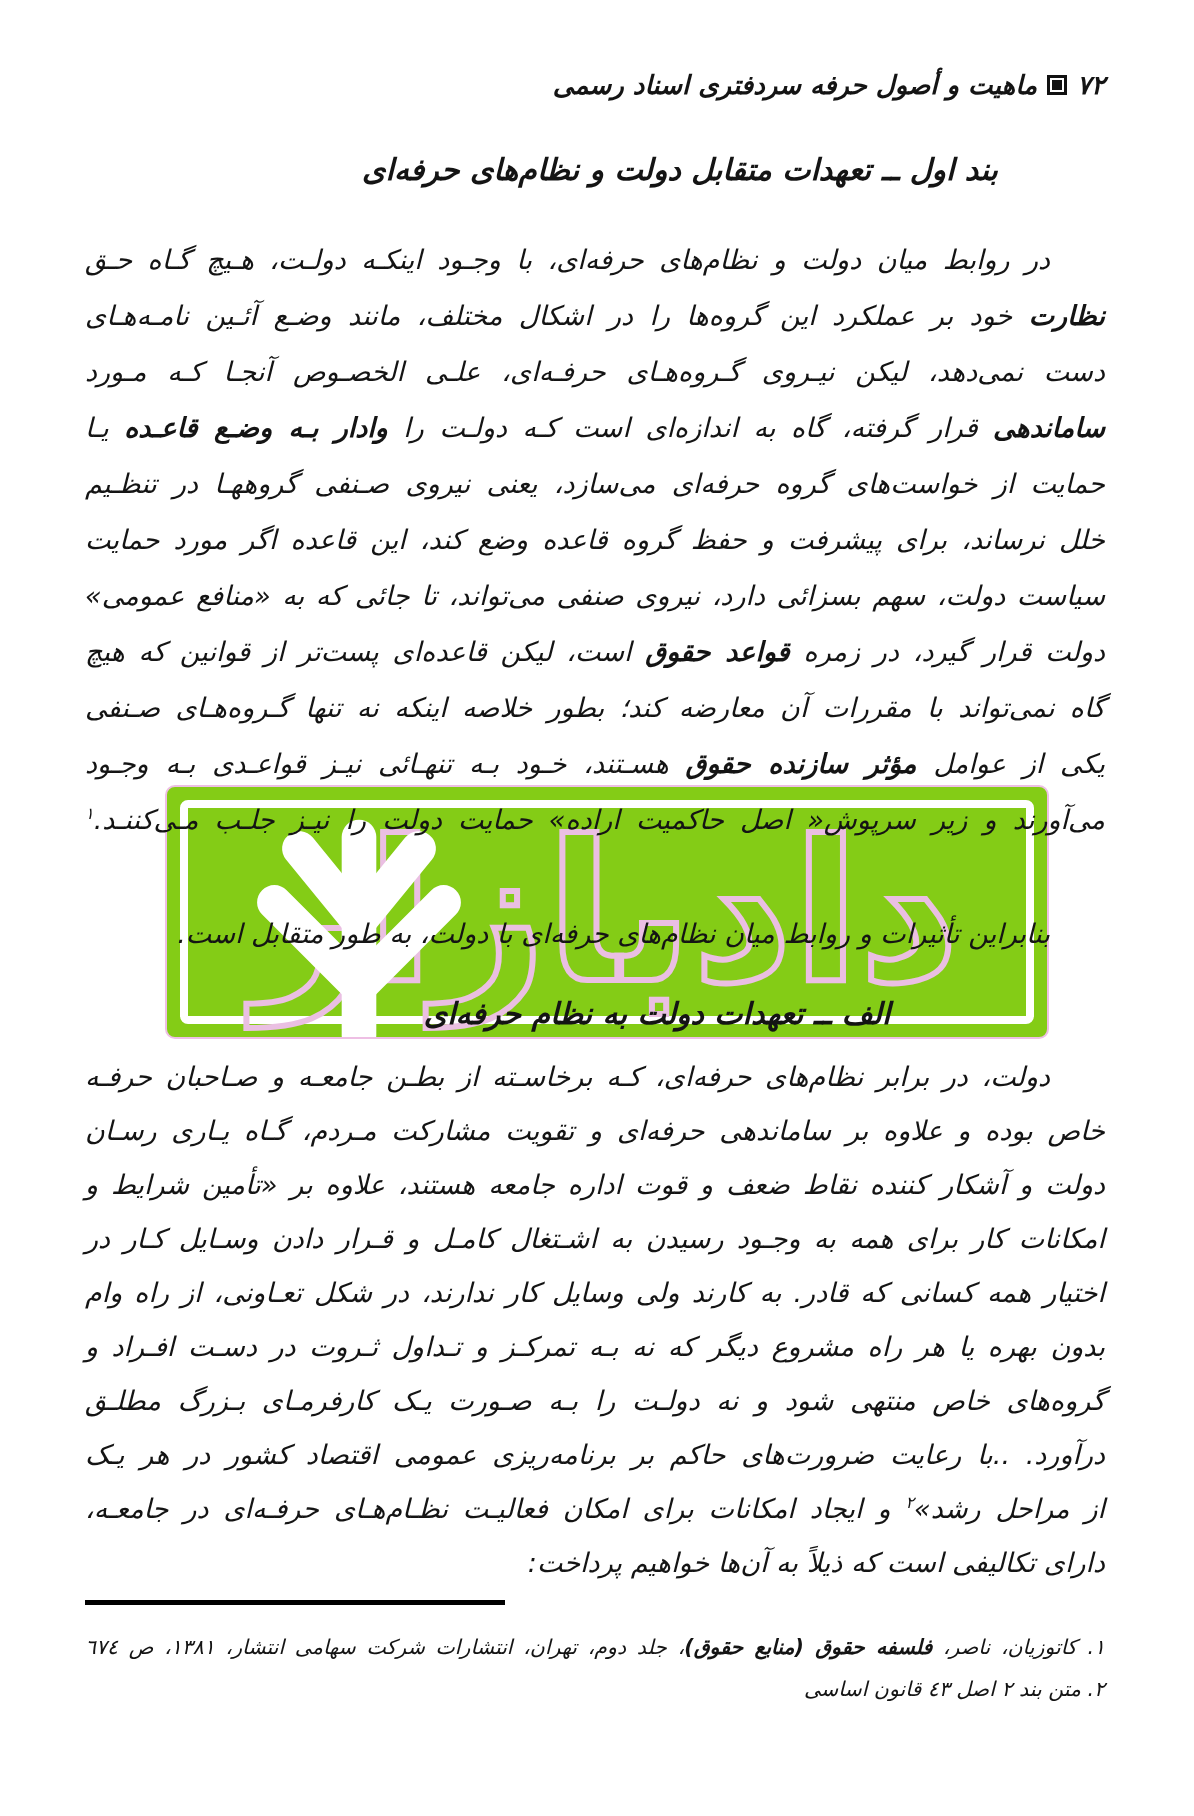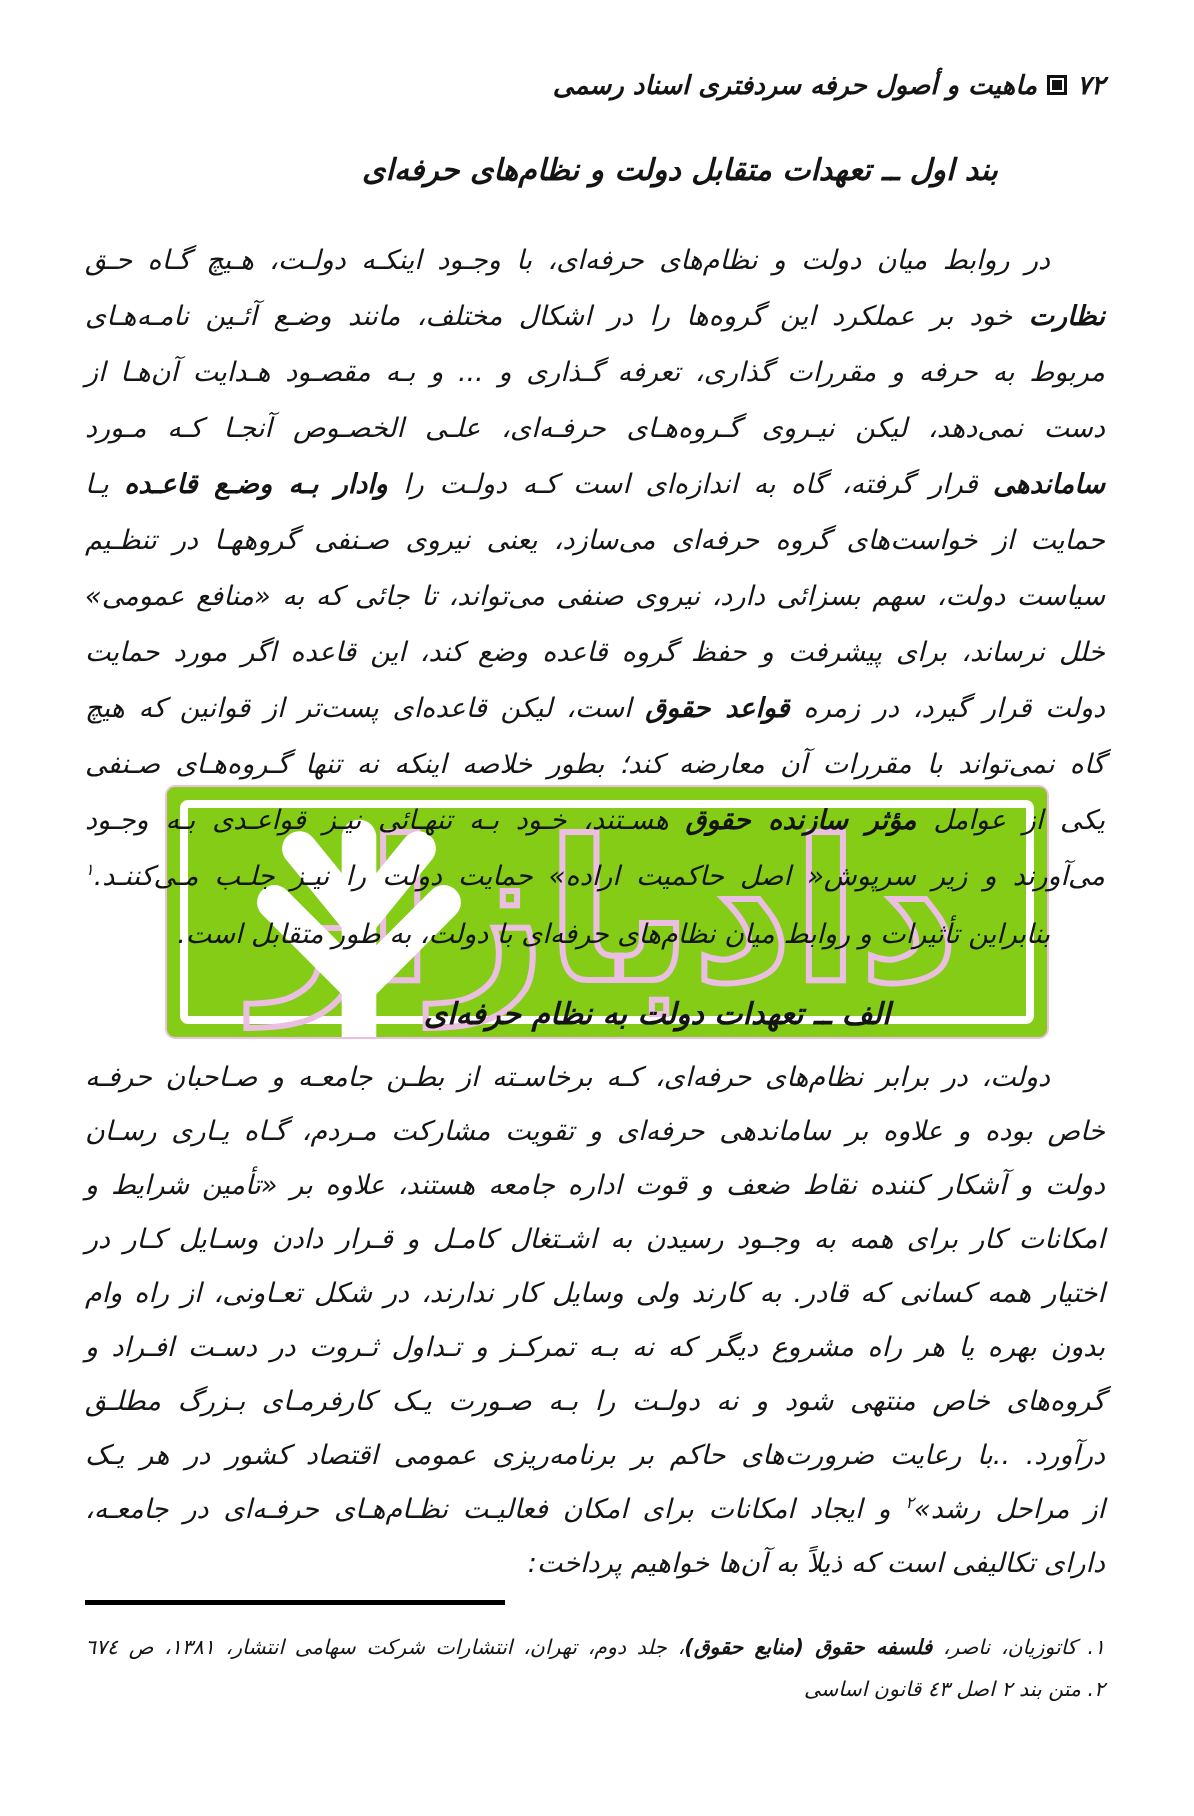--- a/index.html
+++ b/index.html
@@ -69,26 +69,25 @@
 
   <div class="abs" id="page-header">
     <span>٧٢</span><span class="sq"></span><span>ماهیت و أصول حرفه سردفتری اسناد رسمی</span>
   </div>
 
   <div class="abs heading" id="heading-1">بند اول ــ تعهدات متقابل دولت و نظام‌های حرفه‌ای</div>
 
   <div class="abs" id="para-1">
       <div class="line j f"><span>در روابط میان دولت و نظام‌های حرفه‌ای، با وجـود اینکـه دولـت، هـیچ گـاه حـق</span></div>
       <div class="line j"><span class="b">نظارت</span><span> خود بر عملکرد این گروه‌ها را در اشکال مختلف، مانند وضـع آئـین نامـه‌هـای</span></div>
-      <div class="line j"><span>مربوط به حرفه و مقررات گذاری، تعرفه گـذاری و ... و بـه مقصـود هـدایت آن‌هـا از</span></div>
       <div class="line j"><span>دست نمی‌دهد، لیکن نیـروی گـروه‌هـای حرفـه‌ای، علـی الخصـوص آنجـا کـه مـورد</span></div>
       <div class="line j"><span class="b">ساماندهی</span><span> قرار گرفته، گاه به اندازه‌ای است کـه دولـت را </span><span class="b">وادار بـه وضـع قاعـده</span><span> یـا</span></div>
       <div class="line j"><span>حمایت از خواست‌های گروه حرفه‌ای می‌سازد، یعنی نیروی صـنفی گروههـا در تنظـیم</span></div>
+      <div class="line j"><span>خلل نرساند، برای پیشرفت و حفظ گروه قاعده وضع کند، این قاعده اگر مورد حمایت</span></div>
       <div class="line j"><span>سیاست دولت، سهم بسزائی دارد، نیروی صنفی می‌تواند، تا جائی که به «منافع عمومی»</span></div>
-      <div class="line j"><span>خلل نرساند، برای پیشرفت و حفظ گروه قاعده وضع کند، این قاعده اگر مورد حمایت</span></div>
       <div class="line j"><span>دولت قرار گیرد، در زمره </span><span class="b">قواعد حقوق</span><span> است، لیکن قاعده‌ای پست‌تر از قوانین که هیچ</span></div>
       <div class="line j"><span>گاه نمی‌تواند با مقررات آن معارضه کند؛ بطور خلاصه اینکه نه تنها گـروه‌هـای صـنفی</span></div>
       <div class="line j"><span>یکی از عوامل </span><span class="b">مؤثر سازنده حقوق</span><span> هسـتند، خـود بـه تنهـائی نیـز قواعـدی بـه وجـود</span></div>
       <div class="line j"><span>می‌آورند و زیر سرپوش« اصل حاکمیت اراده» حمایت دولت را نیـز جلـب مـی‌کننـد.</span><sup>۱</sup></div>
     </div>
 
   <div class="abs" id="para-closing">
       <div class="line f"><span>بنابراین تأثیرات و روابط میان نظام‌های حرفه‌ای با دولت، به طور متقابل است.</span></div>
     </div>
 

